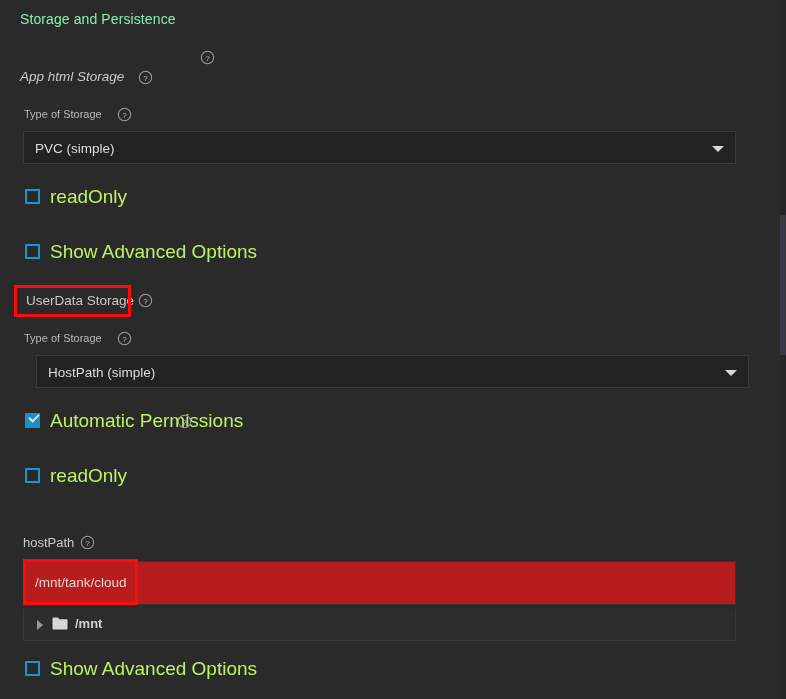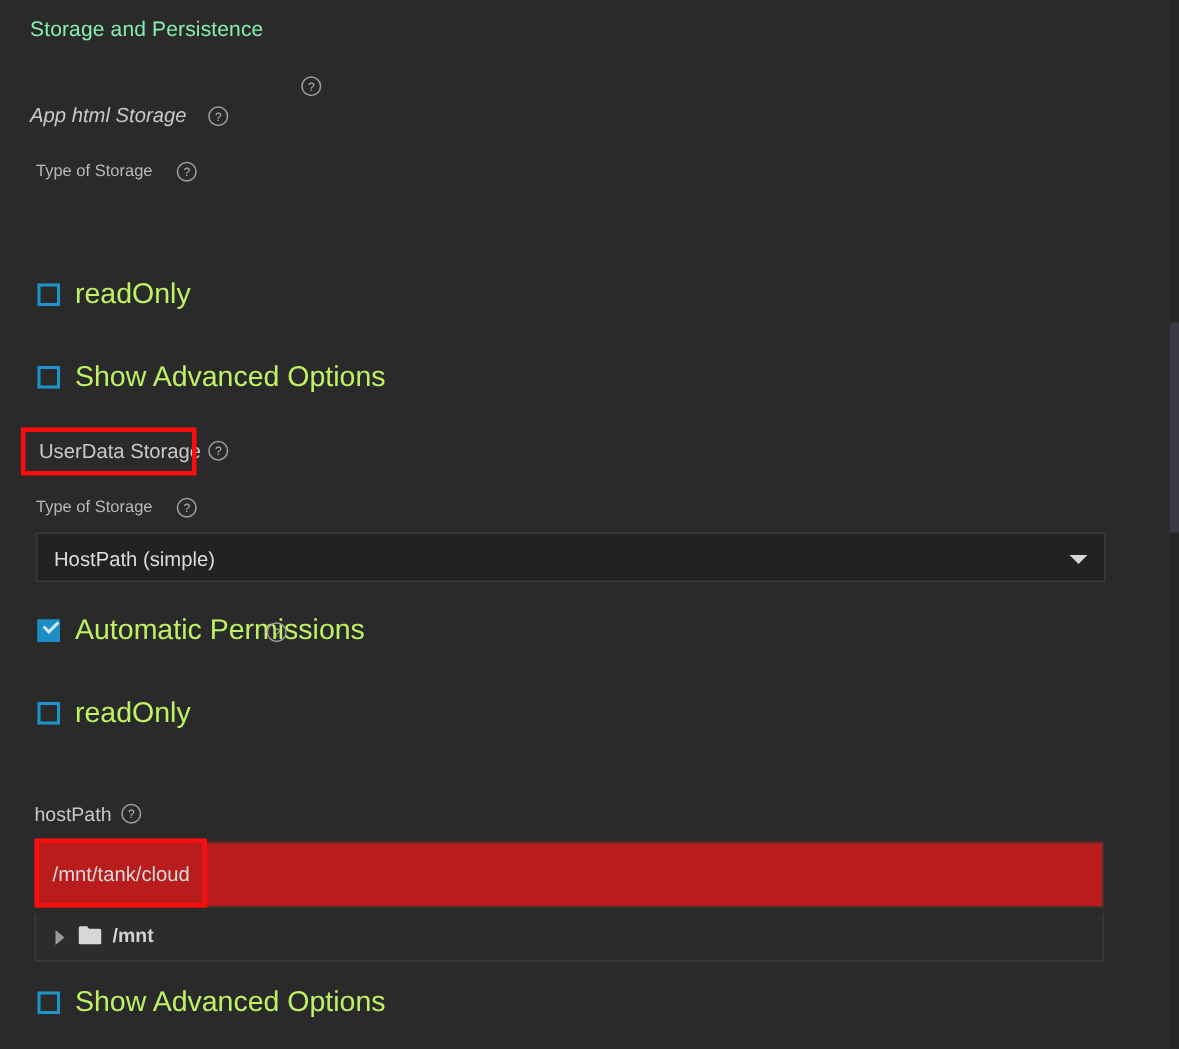--- a/index.html
+++ b/index.html
@@ -236,20 +236,24 @@
   </span>
 
   <div class="small-label" style="left:24px; top:108px;">Type of Storage</div>
   <span class="help-icon" style="left:117px; top:107px;">
     <svg viewBox="0 0 16 16">
         <circle cx="8" cy="8" r="6.6" fill="none" stroke="#9e9e9e" stroke-width="1.1"></circle>
         <text x="8" y="11.3" font-size="8.6" fill="#bdbdbd" text-anchor="middle" font-family="Liberation Sans, sans-serif">?</text>
       </svg>
   </span>
 
+  <div class="select-box" style="left:23px; top:131px; width:713px;">
+    <span class="select-value">PVC (simple)</span>
+    <span class="select-arrow"></span>
+  </div>
 
   <div class="cb-row" style="left:25px; top:189px;">
     <span class="cb"></span>
     <span class="cb-label">readOnly</span>
   </div>
 
   <div class="cb-row" style="left:25px; top:244px;">
     <span class="cb"></span>
     <span class="cb-label">Show Advanced Options</span>
   </div>
@@ -264,21 +268,21 @@
   </span>
 
   <div class="small-label" style="left:24px; top:332px;">Type of Storage</div>
   <span class="help-icon" style="left:117px; top:331px;">
     <svg viewBox="0 0 16 16">
         <circle cx="8" cy="8" r="6.6" fill="none" stroke="#9e9e9e" stroke-width="1.1"></circle>
         <text x="8" y="11.3" font-size="8.6" fill="#bdbdbd" text-anchor="middle" font-family="Liberation Sans, sans-serif">?</text>
       </svg>
   </span>
 
-  <div class="select-box" style="left:24px; top:355px; width:713px;">
+  <div class="select-box" style="left:36px; top:355px; width:713px;">
     <span class="select-value">HostPath (simple)</span>
     <span class="select-arrow"></span>
   </div>
 
   <div class="cb-row" style="left:25px; top:413px;">
     <span class="cb checked">
         <span class="tick"></span>
       </span>
     <span class="cb-label">Automatic Permissions</span>
   </div>

